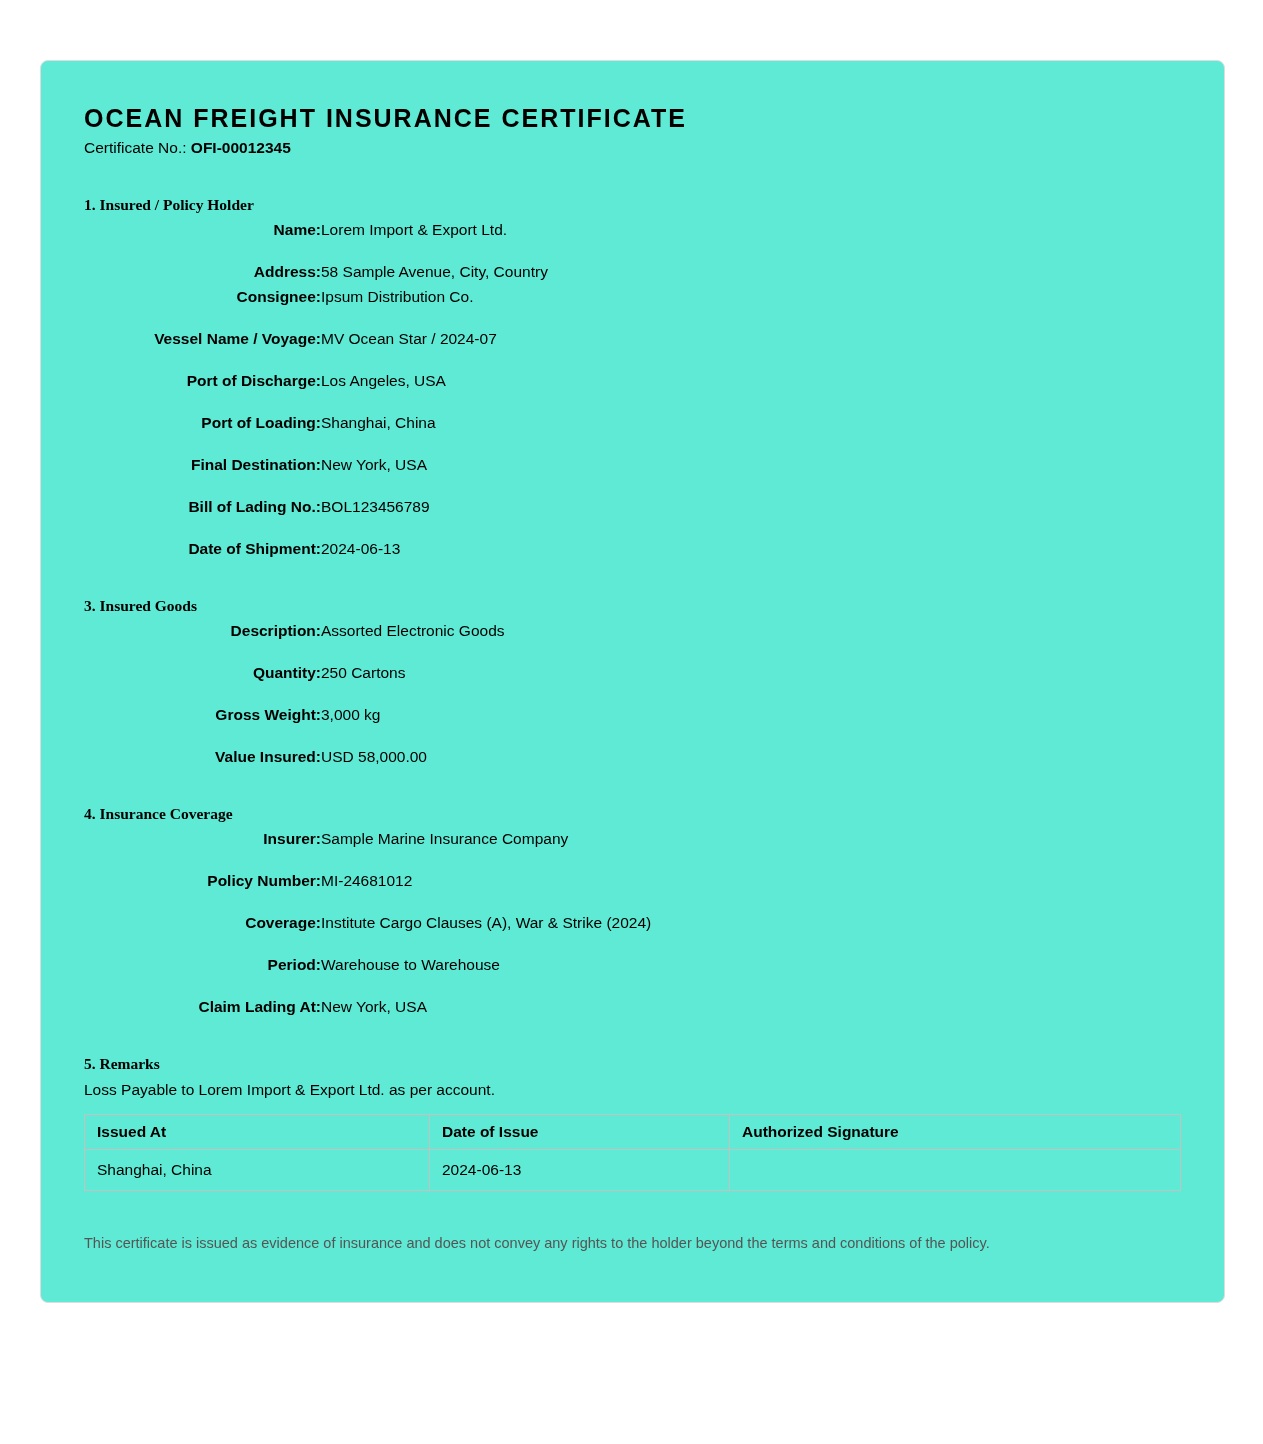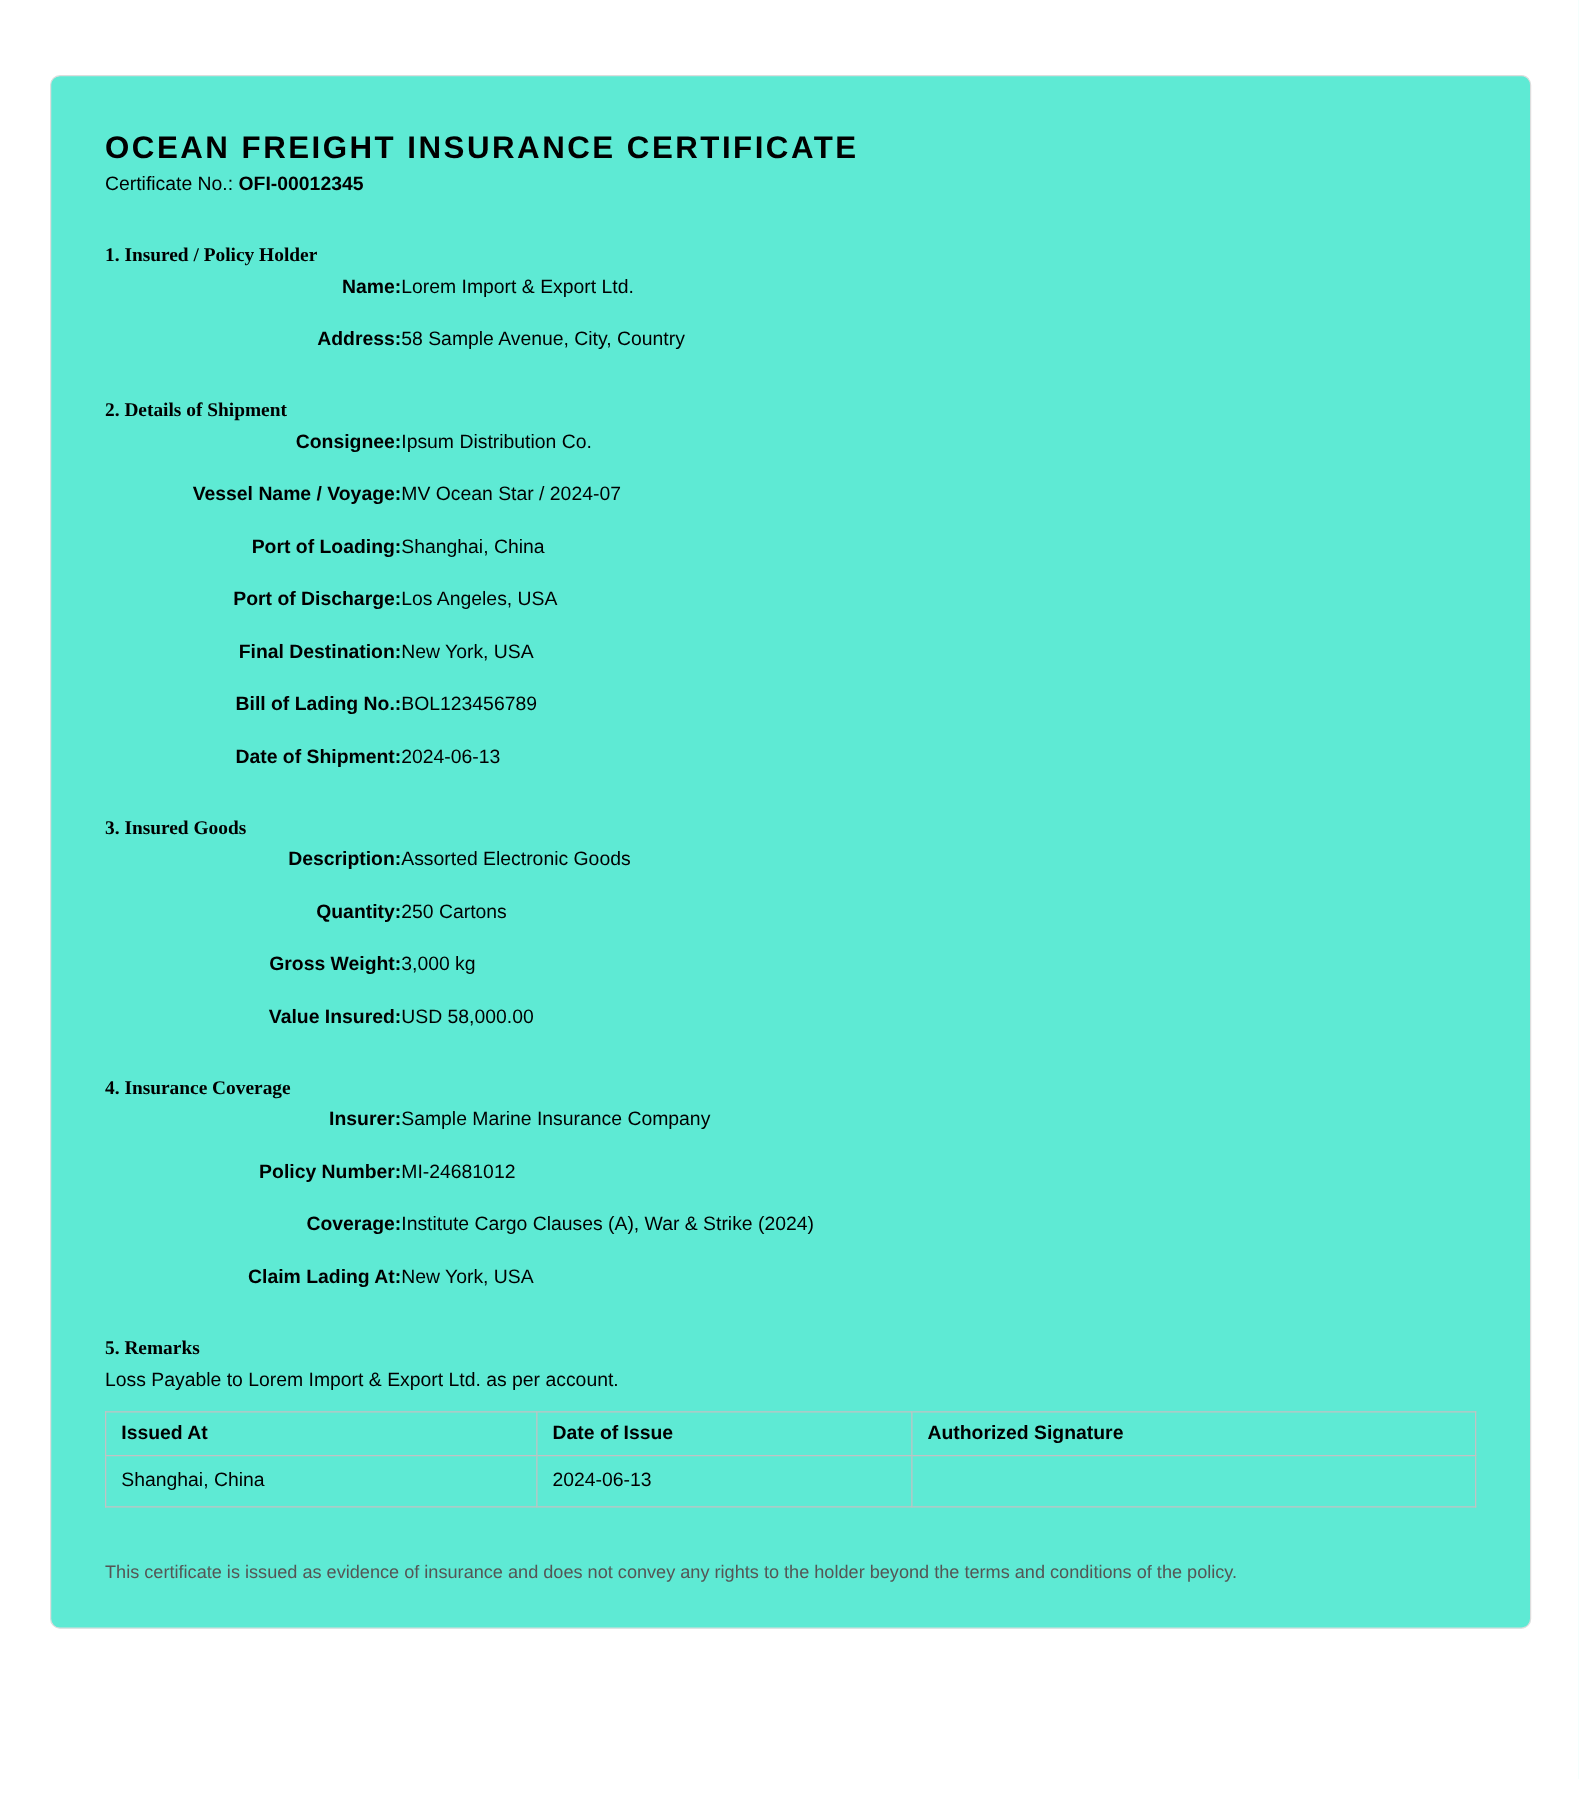--- a/index.html
+++ b/index.html
@@ -104,38 +104,37 @@
   <h2 class="section-title">1. Insured / Policy Holder</h2>
   <div class="field-row first">
     <div class="field-label">Name:</div>
     <div class="field-value">Lorem Import &amp; Export Ltd.</div>
   </div>
   <div class="field-row">
     <div class="field-label">Address:</div>
     <div class="field-value">58 Sample Avenue, City, Country</div>
   </div>
 
-  <h2 class="section-title">2. Details of Shipment</h2>
   <div class="field-row first">
     <div class="field-label">Consignee:</div>
     <div class="field-value">Ipsum Distribution Co.</div>
   </div>
   <div class="field-row">
     <div class="field-label">Vessel Name / Voyage:</div>
     <div class="field-value">MV Ocean Star / 2024-07</div>
   </div>
   <div class="field-row">
+    <div class="field-label">Port of Discharge:</div>
+    <div class="field-value">Los Angeles, USA</div>
+  </div>
+  <div class="field-row">
     <div class="field-label">Port of Loading:</div>
     <div class="field-value">Shanghai, China</div>
   </div>
   <div class="field-row">
-    <div class="field-label">Port of Discharge:</div>
-    <div class="field-value">Los Angeles, USA</div>
-  </div>
-  <div class="field-row">
     <div class="field-label">Final Destination:</div>
     <div class="field-value">New York, USA</div>
   </div>
   <div class="field-row">
     <div class="field-label">Bill of Lading No.:</div>
     <div class="field-value">BOL123456789</div>
   </div>
   <div class="field-row">
     <div class="field-label">Date of Shipment:</div>
     <div class="field-value">2024-06-13</div>
@@ -164,20 +163,24 @@
     <div class="field-label">Insurer:</div>
     <div class="field-value">Sample Marine Insurance Company</div>
   </div>
   <div class="field-row">
     <div class="field-label">Policy Number:</div>
     <div class="field-value">MI-24681012</div>
   </div>
   <div class="field-row">
     <div class="field-label">Coverage:</div>
     <div class="field-value">Institute Cargo Clauses (A), War &amp; Strike (2024)</div>
+  </div>
+  <div class="field-row">
+    <div class="field-label">Period:</div>
+    <div class="field-value">Warehouse to Warehouse</div>
   </div>
   <div class="field-row">
     <div class="field-label">Claim Lading At:</div>
     <div class="field-value">New York, USA</div>
   </div>
 
   <h2 class="section-title">5. Remarks</h2>
   <p class="remark-text">Loss Payable to Lorem Import &amp; Export Ltd. as per account.</p>
 
   <table class="issue-table">

